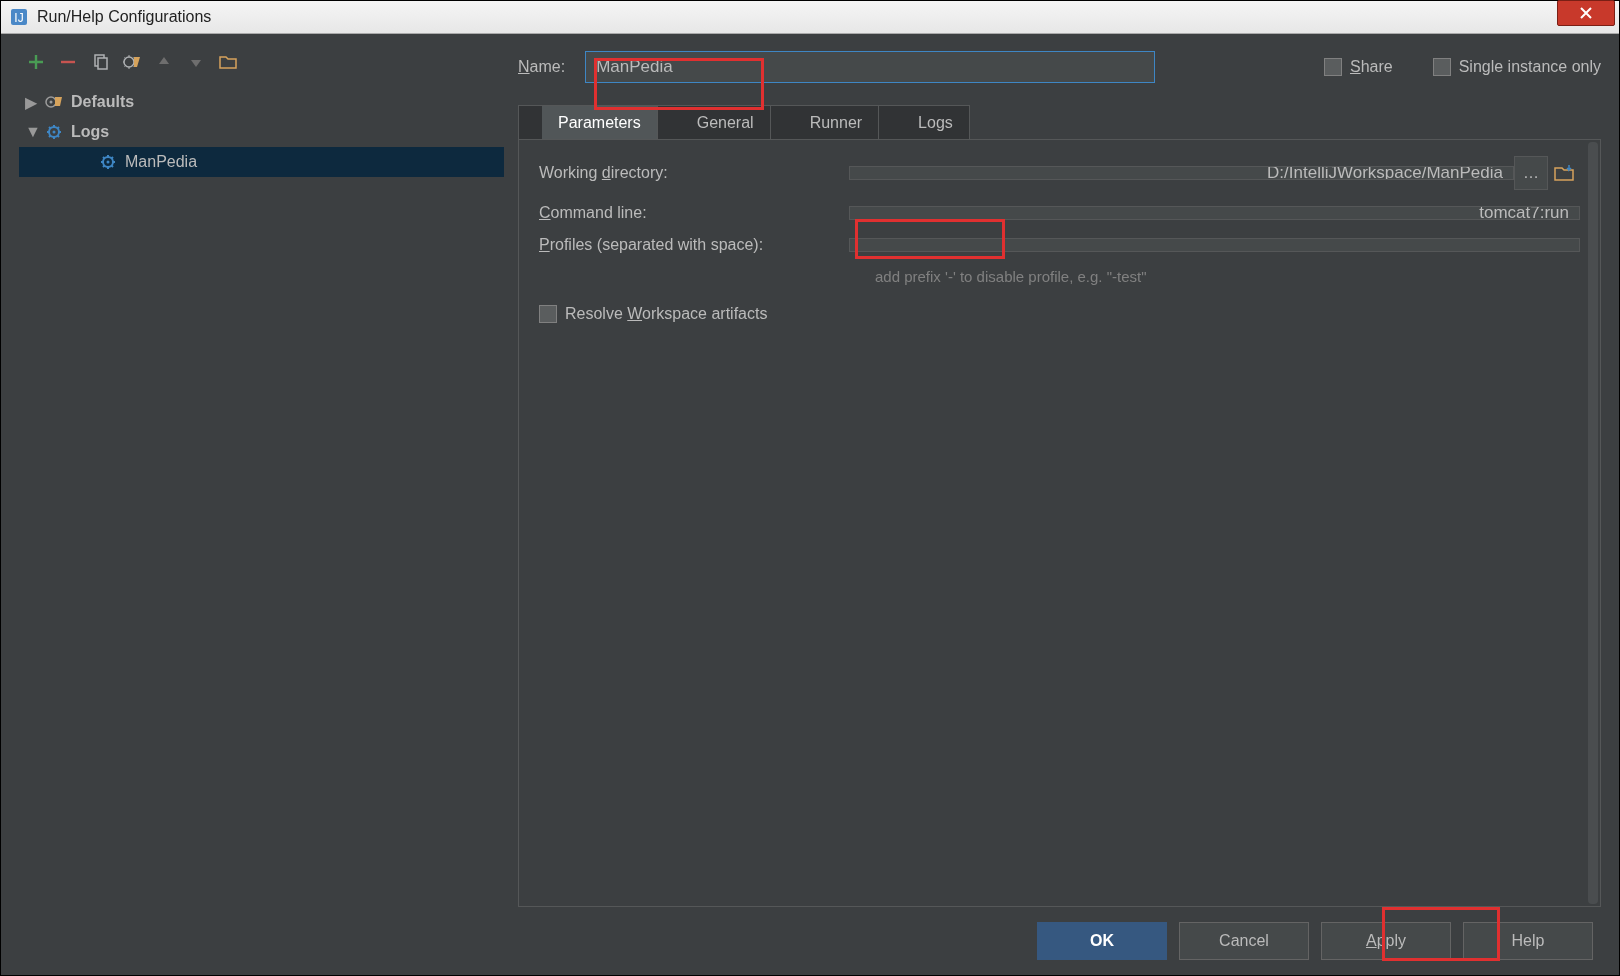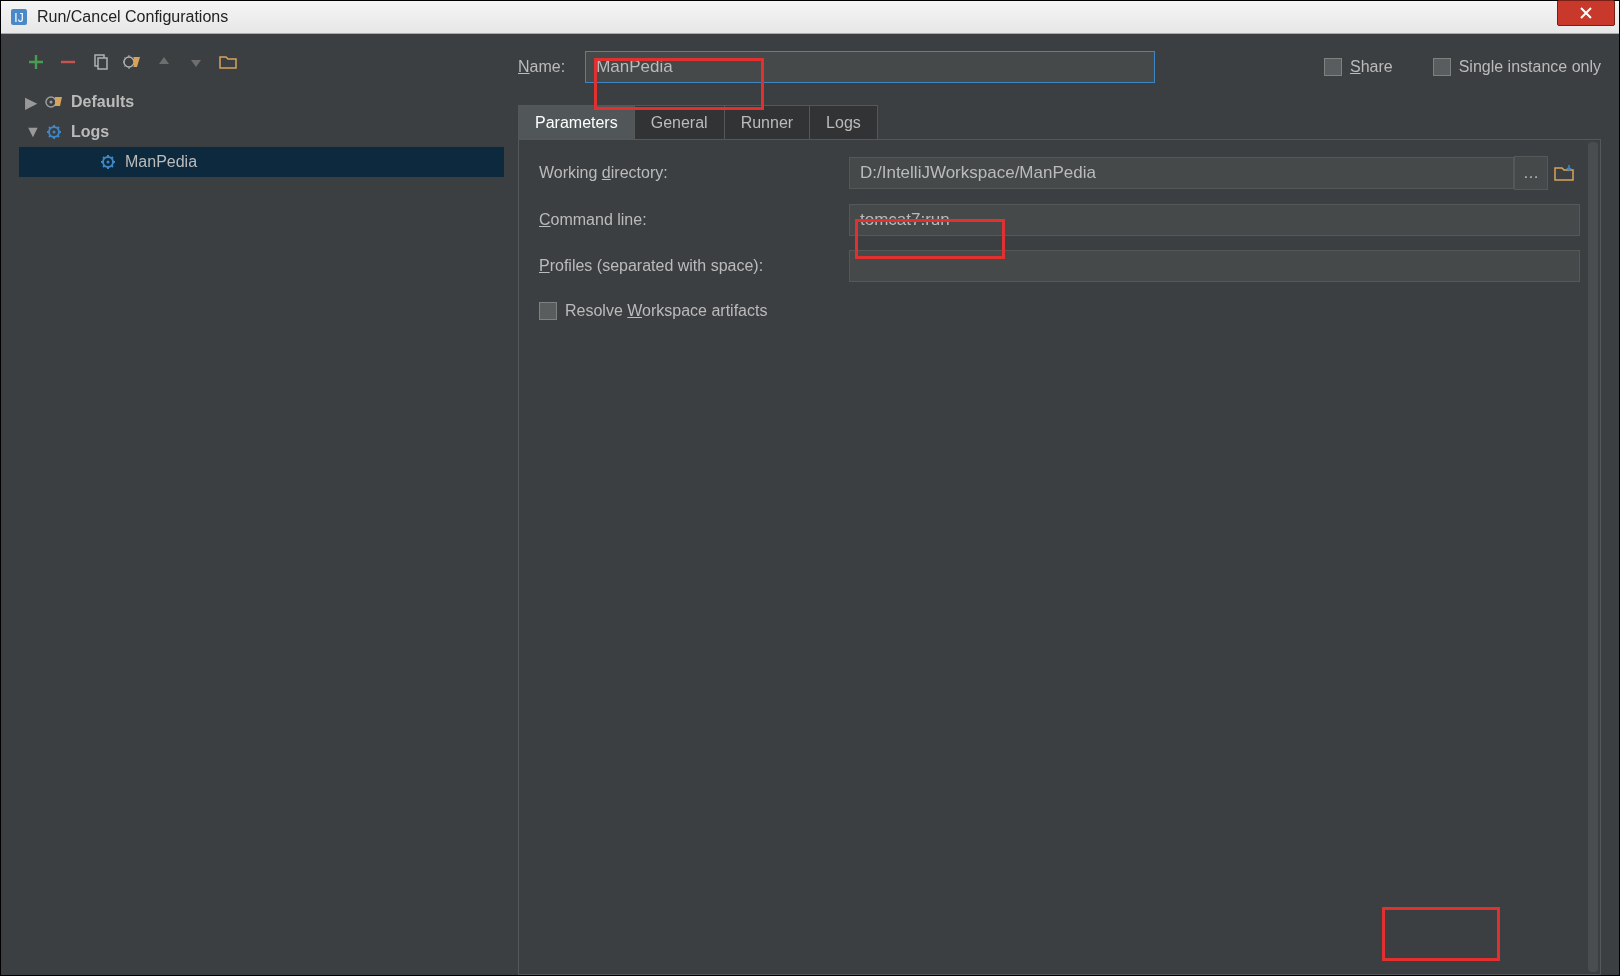--- a/index.html
+++ b/index.html
@@ -100,40 +100,41 @@
   .chk-lbl{color:var(--text);display:flex;align-items:center;margin-left:20px;}
   .tabs{
     display:flex;height:34px;margin:0;border:1px solid var(--border);border-bottom:none;
     background:var(--bg-darker);
     width:fit-content;
   }
   .tab{
     padding:0 16px;display:flex;align-items:center;color:var(--text);
     border-right:1px solid var(--border);cursor:pointer;
     background:var(--bg-darker);
+    margin-left:23px;
   }
   .tab.selected{background:#515658;color:#fff;}
   .tab:last-child{border-right:none;}
   .tab-pane{
     flex:1;border:1px solid var(--border);margin-top:-1px;
     background:var(--bg-panel);
     padding:16px 20px;
     display:flex;flex-direction:column;gap:14px;
     box-sizing:border-box;
     position:relative;
   }
   .scroll-indicator{
     position:absolute;right:2px;top:2px;bottom:2px;width:10px;
     background:#4a4d4f;border-radius:4px;
   }
   .form-row{display:flex;align-items:center;gap:0;}
   .form-label{width:310px;color:var(--text);flex-shrink:0;}
   .form-input{
-    flex:1;height:32px;background:var(--bg-input);border:1px solid var(--border);
-    color:var(--text);padding:0 10px;font-size:17px;box-sizing:border-box;
+    flex:1;height:14px;background:var(--bg-input);border:1px solid var(--border);
+    color:var(--text);padding:0 10px;font-size:17px;box-sizing:border-box;text-align:right;
   }
   .btn-icon{
     width:32px;height:32px;background:var(--bg-input);border:1px solid var(--border);
     display:flex;align-items:center;justify-content:center;cursor:pointer;flex-shrink:0;
     color:var(--text);
   }
   .hint{color:var(--text-dim);font-size:15px;margin-left:336px;}
   .chk-row{display:flex;align-items:center;color:var(--text);margin-top:6px;}
   .button-bar{
     height:68px;display:flex;align-items:center;justify-content:flex-end;gap:12px;
@@ -158,21 +159,21 @@
 
 <div class="window">
 
   <div class="titlebar">
     <span class="titlebar-icon">
       <svg viewBox="0 0 20 20">
           <rect x="2" y="2" width="16" height="16" rx="2" fill="#4a88c7"></rect>
           <text x="10" y="15" text-anchor="middle" font-size="12" fill="#fff" font-family="Arial">IJ</text>
         </svg>
     </span>
-    <span class="titlebar-text">Run/Cancel Configurations</span>
+    <span class="titlebar-text">Run/Help Configurations</span>
     <span class="titlebar-blur"></span>
     <div class="close-btn">
       <svg width="14" height="14" viewBox="0 0 14 14">
           <path d="M2 2 L12 12 M12 2 L2 12" stroke="#fff" stroke-width="2"></path>
         </svg>
     </div>
   </div>
 
   <div class="client">
     <div class="content-row">
@@ -298,27 +299,34 @@
 
           <div class="form-row">
             <span class="form-label"><span class="underline">C</span>ommand line:</span>
             <input class="form-input" value="tomcat7:run" style="">
           </div>
 
           <div class="form-row">
             <span class="form-label"><span class="underline">P</span>rofiles (separated with space):</span>
             <input class="form-input" value="" style="">
           </div>
+          <div class="hint">add prefix '-' to disable profile, e.g. "-test"</div>
 
           <div class="chk-row">
             <span class="checkbox"></span>
             <span>Resolve <span class="underline">W</span>orkspace artifacts</span>
           </div>
         </div>
       </div>
     </div>
 
+    <div class="button-bar">
+      <div class="btn primary">OK</div>
+      <div class="btn">Cancel</div>
+      <div class="btn"><span class="underline">A</span>pply</div>
+      <div class="btn">Help</div>
+    </div>
   </div>
 
   <div class="hl hl-name"></div>
   <div class="hl hl-cmd"></div>
   <div class="hl hl-apply"></div>
 </div>
 
 </body></html>

